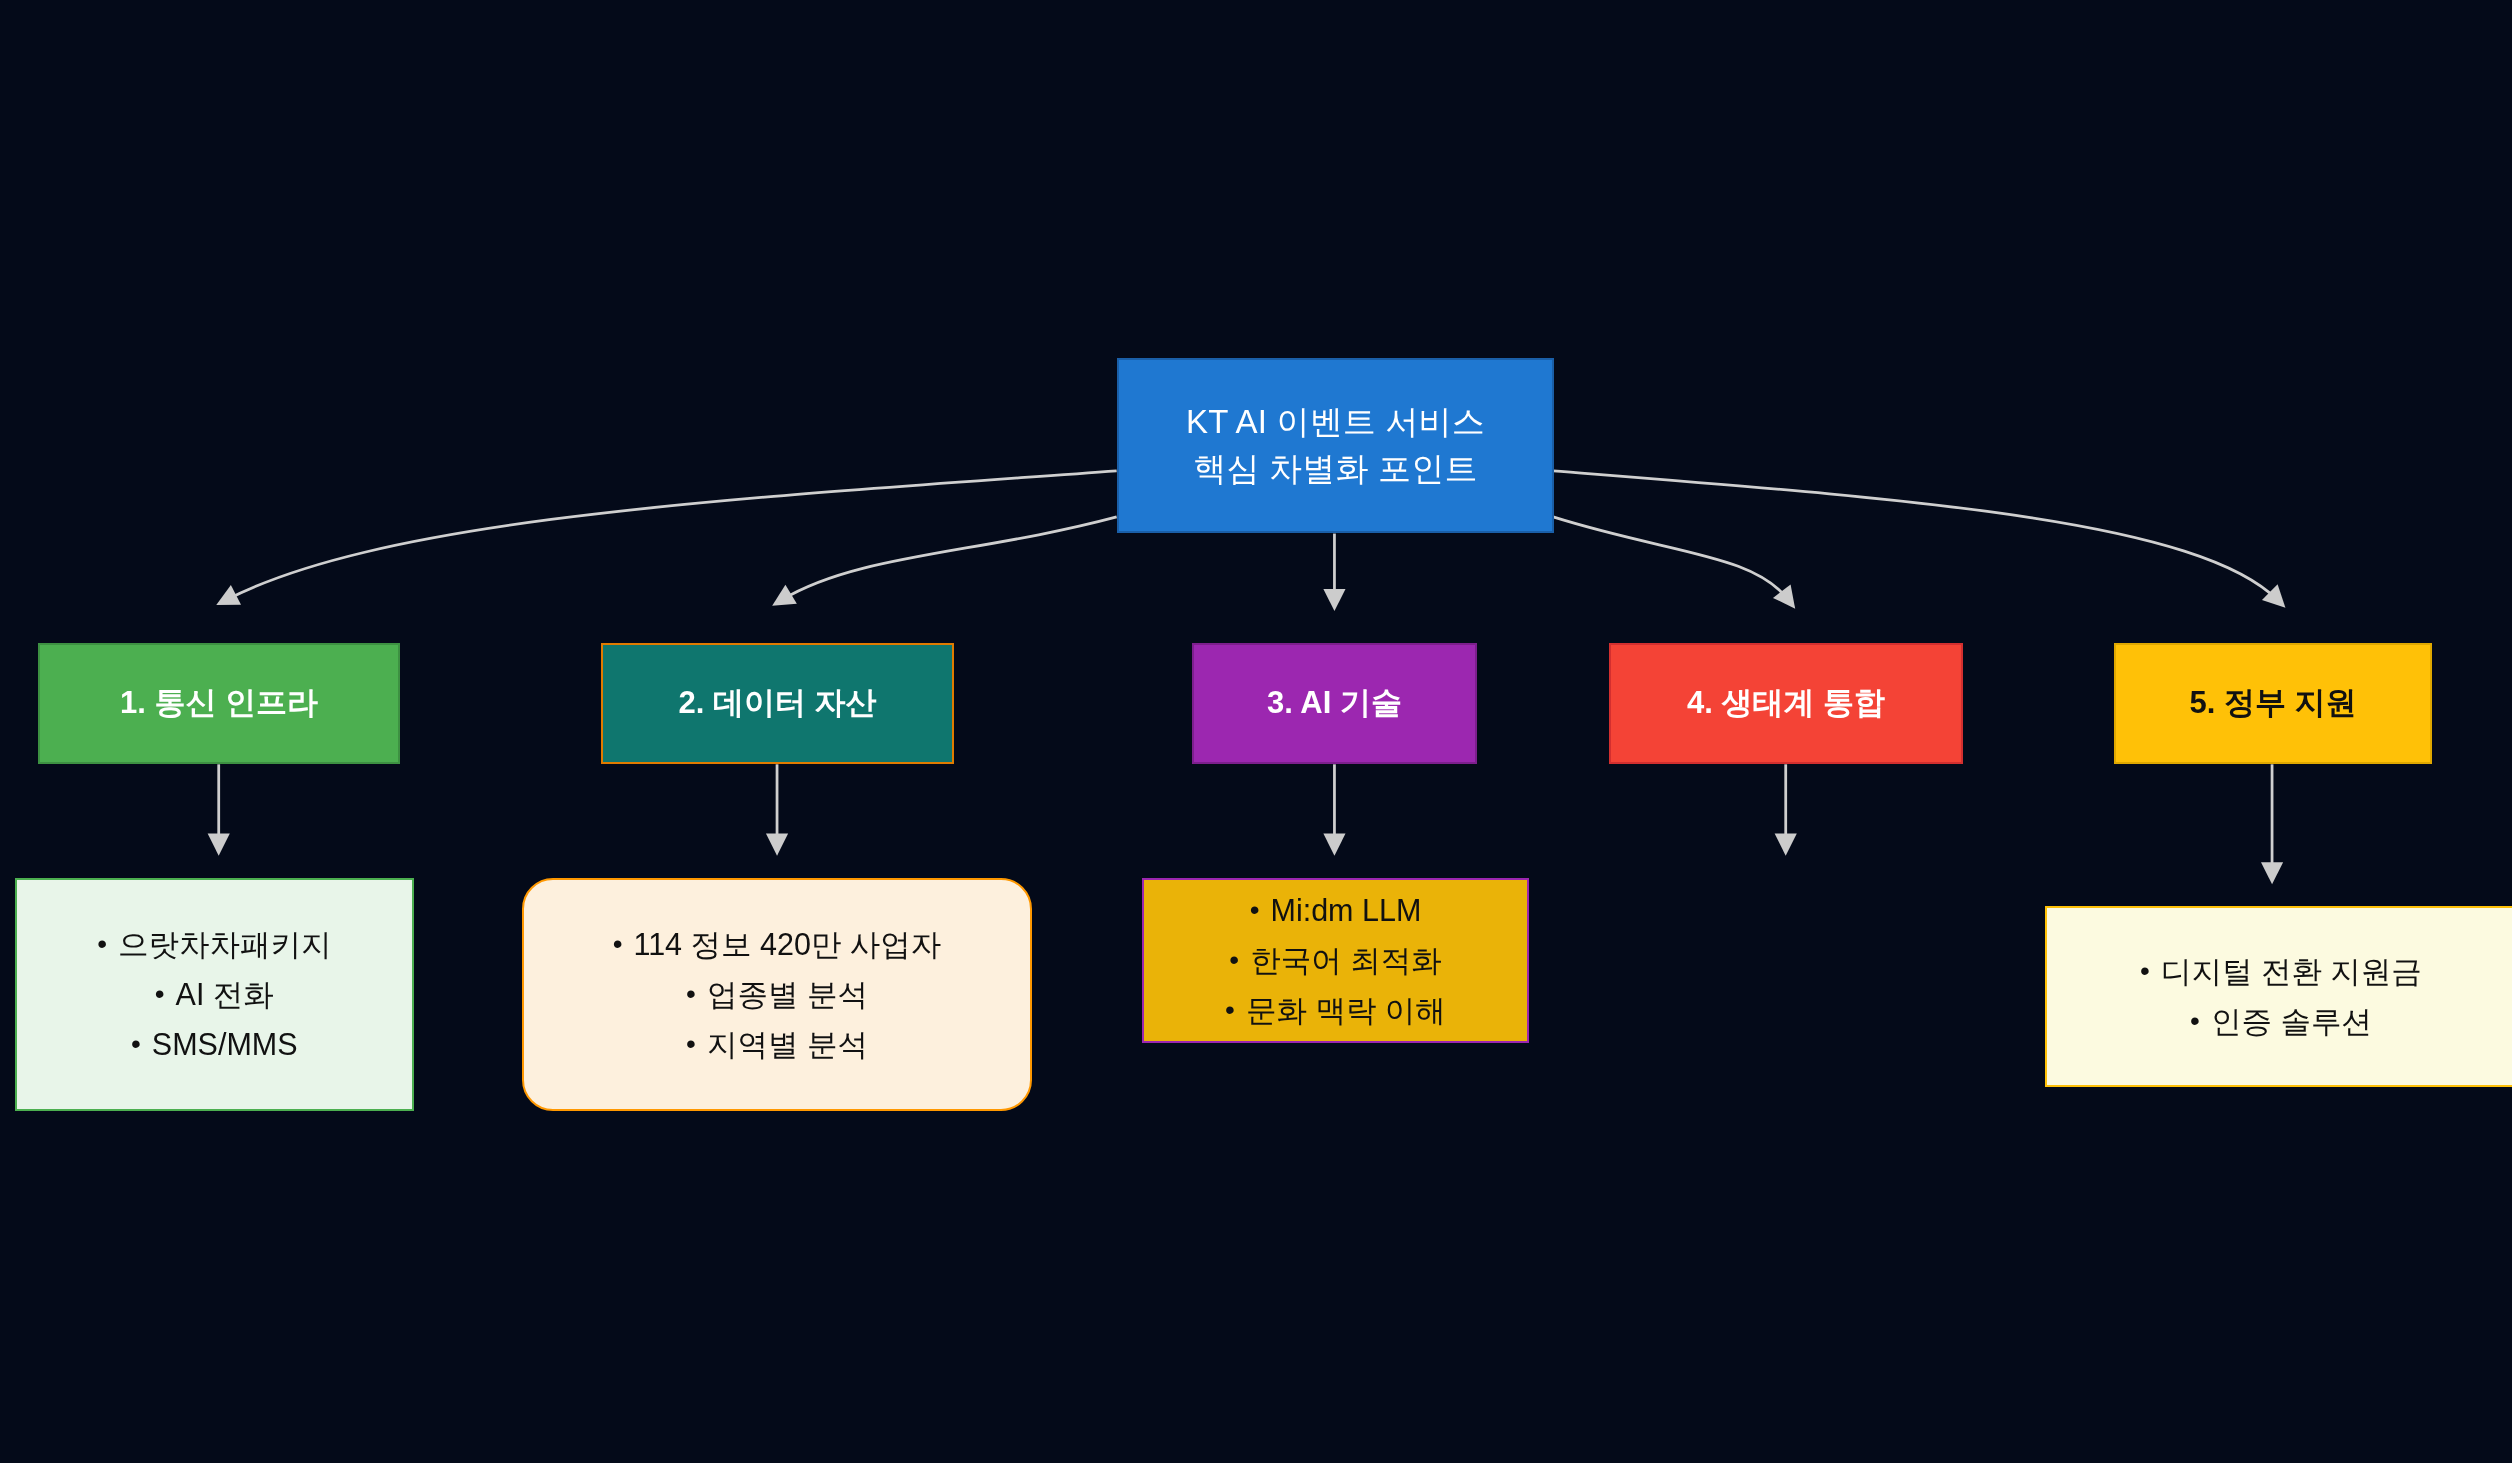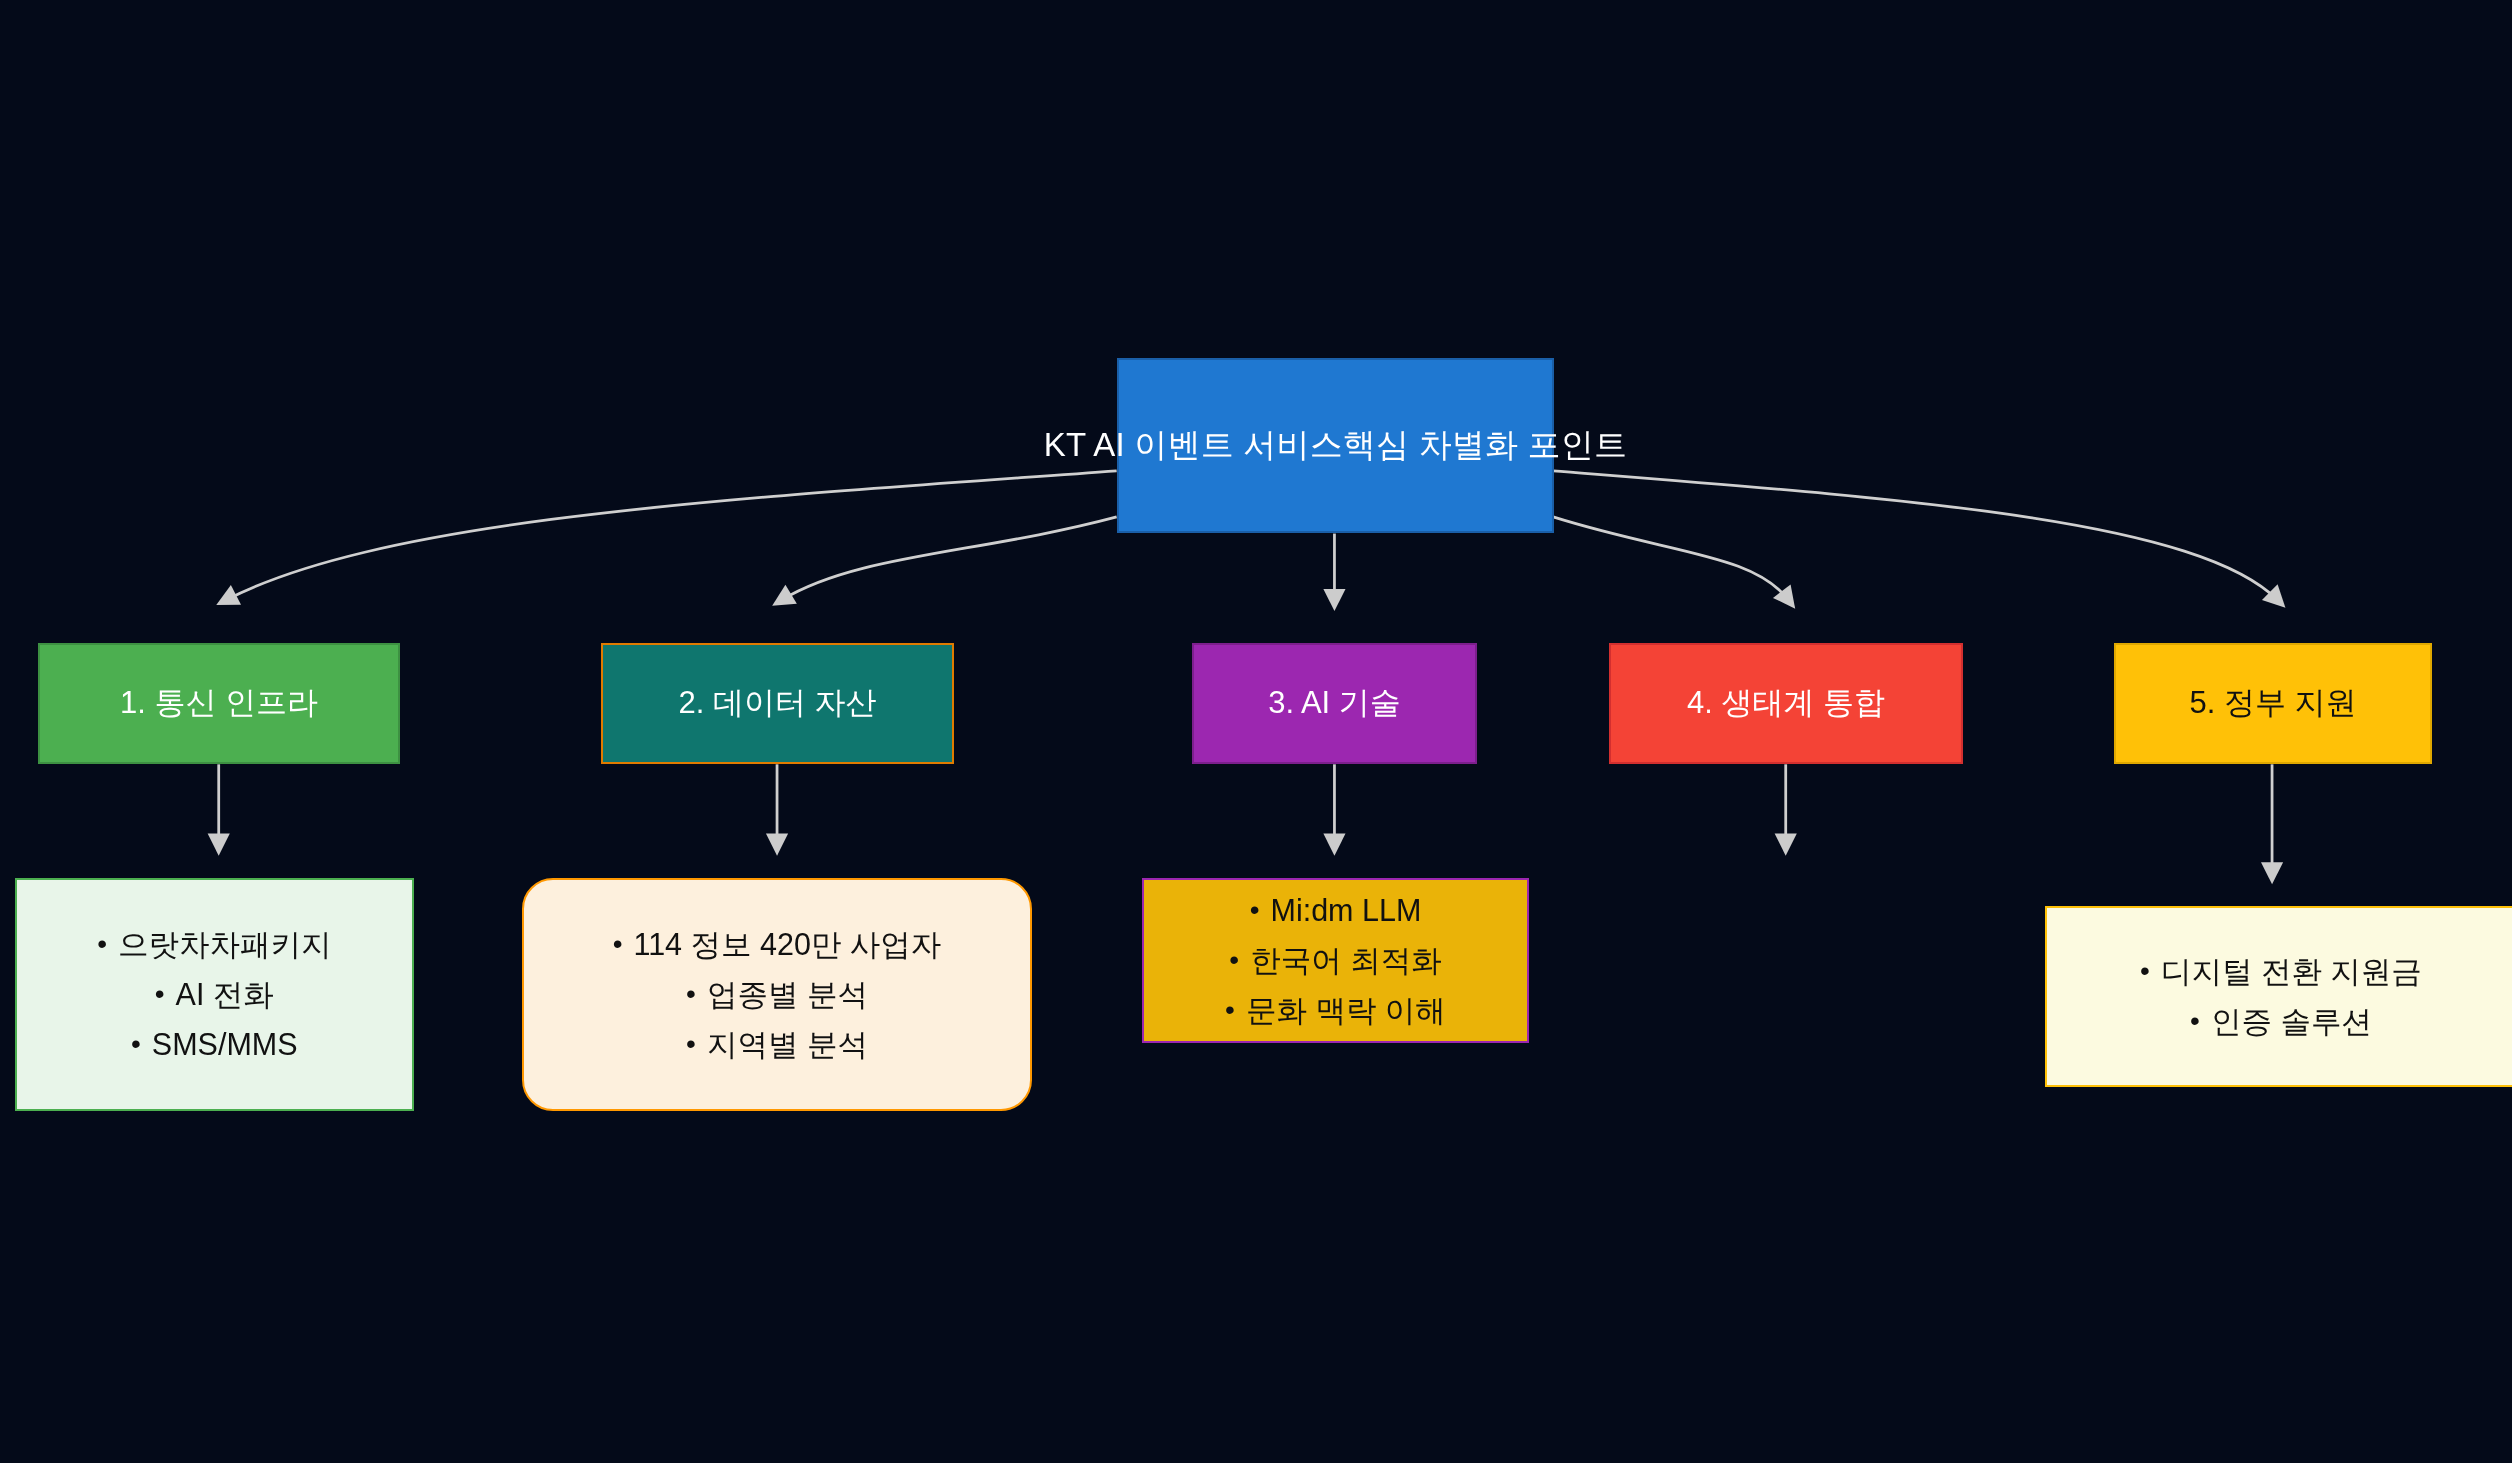--- a/index.html
+++ b/index.html
@@ -25,41 +25,41 @@
     left: 0;
     top: 0;
     width: 2512px;
     height: 1464px;
     pointer-events: none;
   }
   .node {
     position: absolute;
     box-sizing: border-box;
     display: flex;
-    flex-direction: row;
+    flex-direction: column;
     align-items: center;
     justify-content: center;
     text-align: center;
   }
   .root-node {
     border-style: solid;
     border-width: 2.8px;
     color: #ffffff;
     font-size: 33px;
     line-height: 1.42;
     font-weight: 400;
     letter-spacing: 0.2px;
   }
   .root-line { display: block; white-space: nowrap; }
   .cat-node {
     border-style: solid;
     border-width: 2.8px;
     font-size: 31px;
     line-height: 1.3;
-    font-weight: 400;
+    font-weight: 700;
     white-space: nowrap;
   }
   .detail-node {
     border-style: solid;
     border-width: 2.8px;
     color: #111111;
     font-size: 30.5px;
     line-height: 1.34;
     font-weight: 400;
     padding: 5.5px 13px;

